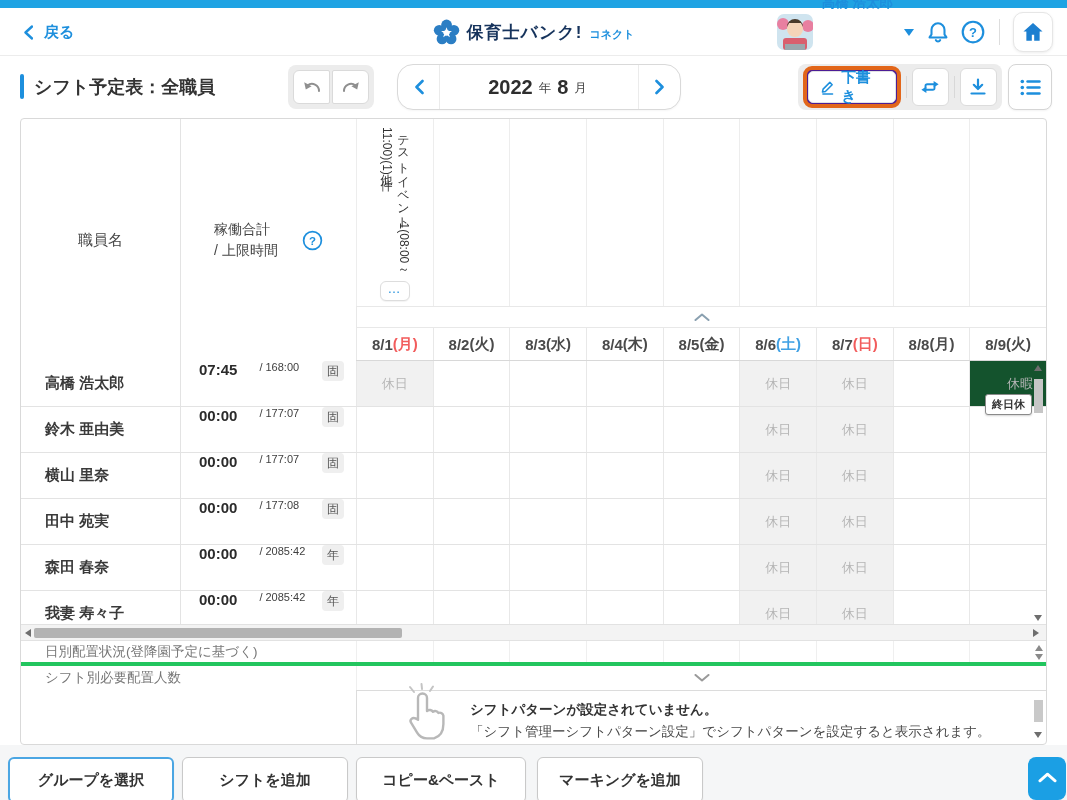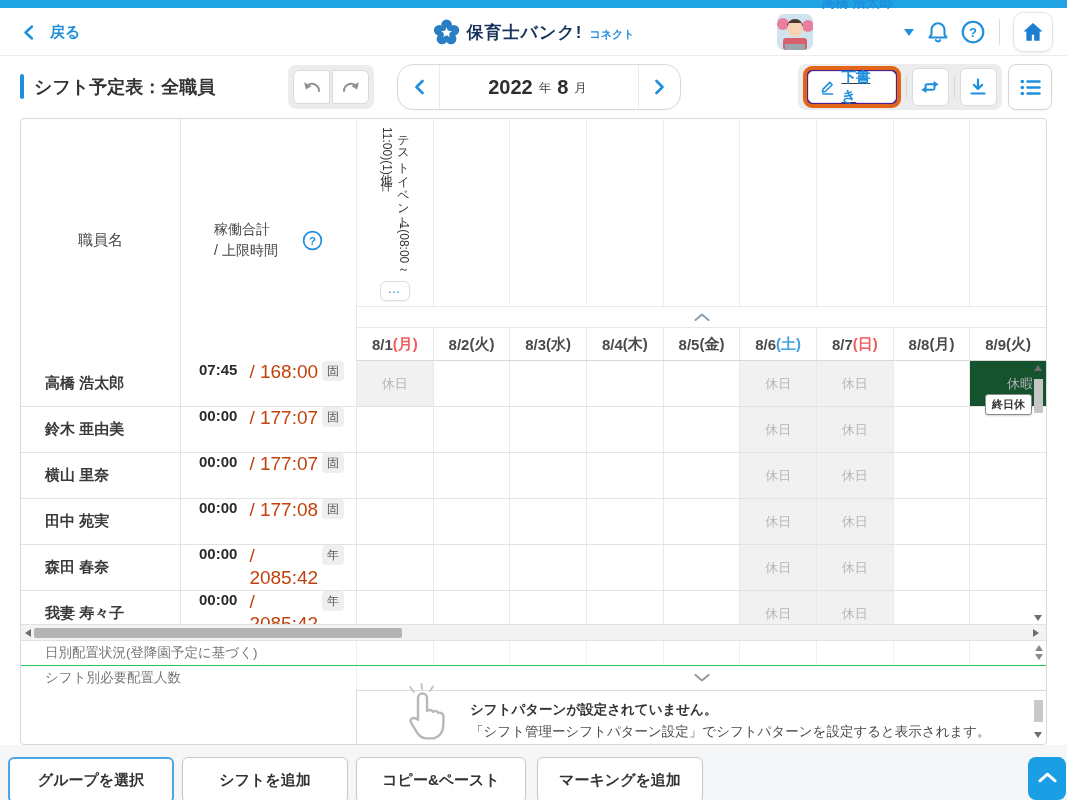--- a/index.html
+++ b/index.html
@@ -9,21 +9,21 @@
   *{box-sizing:border-box; margin:0; padding:0;}
   html,body{width:1067px;height:800px;}
   body{
     position:relative; overflow:hidden; background:#fff;
     font-family:"Liberation Sans","DejaVu Sans",sans-serif; color:var(--txt);
   }
   svg{display:block;}
   
   .topstrip{position:absolute;left:0;top:0;width:100%;height:8px;background:var(--topbar);}
   .appheader{position:absolute;left:0;top:8px;width:100%;height:48px;background:#fff;border-bottom:1px solid #ececec;}
-  .back-link{position:absolute;left:24px;top:0;height:48px;display:flex;align-items:center;gap:17px;color:var(--accent);font-size:15px;font-weight:600;cursor:pointer;}
+  .back-link{position:absolute;left:24px;top:0;height:48px;display:flex;align-items:center;gap:11px;color:var(--accent);font-size:15px;font-weight:600;cursor:pointer;}
   .logo{position:absolute;left:50%;top:0;height:48px;transform:translateX(-50%);display:flex;align-items:center;gap:7px;}
   .logo-main{font-size:17px;font-weight:700;color:#16335c;letter-spacing:1px;}
   .logo-sub{font-size:11px;font-weight:700;color:var(--accent);margin-top:4px;}
   .user-block{position:absolute;right:14px;top:0;height:48px;display:flex;align-items:center;gap:9px;}
   .avatar{width:36px;height:36px;border-radius:7px;overflow:hidden;flex:none;cursor:pointer;}
   .user-names{display:flex;flex-direction:column;line-height:1.25;cursor:pointer;}
   .user-name{font-size:13.5px;font-weight:700;color:var(--accent);}
   .user-org{font-size:11px;font-weight:600;color:var(--accent);margin-top:44px;}
   .caret-down{width:0;height:0;border-left:5px solid transparent;border-right:5px solid transparent;border-top:7px solid var(--accent);margin:0 2px;cursor:pointer;}
   .hdr-divider{width:1px;height:26px;background:#ddd;margin:0 4px;}
@@ -39,21 +39,21 @@
   .undo-btn:first-child{border-radius:6px 2px 2px 6px;}
   .undo-btn:last-child{border-radius:2px 6px 6px 2px;}
   .month-nav{position:absolute;left:397px;top:8px;width:284px;height:46px;background:#fff;border:1px solid #d9d9d9;border-radius:16px;display:flex;box-shadow:0 1px 2px rgba(0,0,0,.04);}
   .nav-btn{width:42px;display:flex;align-items:center;justify-content:center;cursor:pointer;}
   .nav-btn.prev{border-right:1px solid #ebebeb;}
   .nav-btn.next{border-left:1px solid #ebebeb;}
   .month-label{flex:1;display:flex;align-items:center;justify-content:center;gap:3px;}
   .month-num{font-size:20px;font-weight:700;color:#2e2e2e;}
   .month-unit{font-size:12.5px;color:#444;margin:3px 3px 0 3px;}
   .right-group{position:absolute;left:798px;top:8px;width:204px;height:46px;background:#ececec;border-radius:8px;display:flex;align-items:center;padding:0 5px;}
-  .draft-annot{border:4px solid var(--highlight);border-radius:9px;padding:1px;background:#4c1d95;text-decoration:underline;}
+  .draft-annot{border:4px solid var(--highlight);border-radius:9px;padding:1px;background:#4c1d95;}
   .draft-btn{height:32px;background:#fff;border:1px solid #e2e2e2;border-radius:5px;display:flex;align-items:center;gap:6px;padding:0 11px;cursor:pointer;}
   .draft-label{font-size:14.5px;font-weight:700;color:var(--accent);}
   .sq-btn{width:38px;height:38px;background:#fff;border:1px solid #dcdcdc;border-radius:6px;display:flex;align-items:center;justify-content:center;cursor:pointer;}
   .grp-div{width:1px;height:22px;background:#d8d8d8;margin:0 5px;}
   .list-btn{position:absolute;left:1008px;top:8px;width:44px;height:46px;background:#fff;border:1px solid #d5d5d5;border-radius:8px;display:flex;align-items:center;justify-content:center;box-shadow:0 1px 2px rgba(0,0,0,.05);cursor:pointer;}
   
   .shift-table{position:absolute;left:20px;top:118px;width:1027px;height:627px;background:#fff;border:1px solid #d9d9d9;border-radius:4px;overflow:hidden;}
   .fx-col1{position:absolute;left:0;top:0;width:160px;height:242px;border-right:1px solid #e3e3e3;display:flex;align-items:center;justify-content:center;font-size:15px;font-weight:500;color:#444;}
   .fx-col2{position:absolute;left:160px;top:0;width:175px;height:242px;display:flex;align-items:center;justify-content:center;gap:24px;}
   .fx-col2-lines{font-size:14px;color:#444;line-height:21px;font-weight:500;}
@@ -63,39 +63,39 @@
   .event-vtext{writing-mode:vertical-rl;text-orientation:mixed;height:150px;margin-top:8px;font-size:12px;line-height:17px;color:#333;}
   .more-btn{width:30px;height:20px;margin-top:4px;background:#fff;border:1px solid #ddd;border-radius:6px;color:var(--accent);font-size:13px;line-height:14px;text-align:center;letter-spacing:1px;cursor:pointer;box-shadow:0 1px 1px rgba(0,0,0,.05);}
   .collapse-row{position:absolute;left:335px;right:0;top:187px;height:22px;border-top:1px solid var(--cellline);border-bottom:1px solid var(--cellline);border-left:1px solid var(--cellline);display:flex;align-items:center;justify-content:center;cursor:pointer;}
   .date-row{position:absolute;left:335px;right:0;top:209px;height:33px;display:grid;grid-template-columns:repeat(9,1fr);border-bottom:1px solid #d8d8d8;}
   .date-cell{border-left:1px solid var(--cellline);display:flex;align-items:center;justify-content:center;font-size:15px;font-weight:600;color:#4a4a4a;}
   .staff-rows{position:absolute;left:0;top:242px;right:0;height:263px;overflow:hidden;}
   .staff-row{position:relative;height:46px;border-bottom:1px solid #e3e3e3;}
   .name-cell{position:absolute;left:0;top:0;width:160px;height:100%;border-right:1px solid #e3e3e3;display:flex;align-items:center;padding-left:24px;font-size:15px;font-weight:600;color:#3a3a3a;}
   .hours-cell{position:absolute;left:160px;top:0;width:175px;height:100%;display:flex;align-items:flex-start;padding-left:18px;}
   .worked{font-size:15px;font-weight:700;color:#2b2b2b;}
-  .limit{font-size:19px;color:#c2410c;margin-left:12px;}
+  .limit{font-size:11px;color:#404040;margin-left:22px;}
   .badge{margin-left:auto;margin-right:12px;min-width:22px;height:20px;background:#efefef;border-radius:4px;display:flex;align-items:center;justify-content:center;font-size:12px;color:#555;}
   .row-grid{position:absolute;left:335px;right:0;top:0;height:100%;display:grid;grid-template-columns:repeat(9,1fr);}
   .shift-cell{border-left:1px solid var(--cellline);display:flex;align-items:center;justify-content:center;font-size:13px;color:#b5b5b5;cursor:pointer;}
   .shift-cell.holiday{background:#f1f1f1;}
   .shift-cell.vacation{background:#14532d;justify-content:flex-end;padding-right:13px;}
   .tooltip{position:absolute;left:964px;top:275px;z-index:6;background:#fff;border:1px solid #8a8a8a;border-radius:3px;padding:2px 6px;font-size:11px;font-weight:600;color:#333;box-shadow:0 1px 2px rgba(0,0,0,.18);}
   
   .hscroll{position:absolute;left:0;top:505px;right:0;height:17px;background:#f3f3f3;border-top:1px solid #e2e2e2;border-bottom:1px solid #e2e2e2;}
   .hthumb{position:absolute;left:13px;top:3px;width:368px;height:10px;background:#b3b3b3;border-radius:2px;cursor:pointer;}
   .tri{width:0;height:0;position:absolute;cursor:pointer;}
   .tri-left{left:4px;top:4px;border-top:4px solid transparent;border-bottom:4px solid transparent;border-right:6px solid #6e6e6e;}
   .tri-right{right:7px;top:4px;border-top:4px solid transparent;border-bottom:4px solid transparent;border-left:6px solid #6e6e6e;}
   .vscroll{position:absolute;right:1px;top:246px;width:13px;height:256px;z-index:5;}
   .tri-up{left:2px;top:0;border-left:4px solid transparent;border-right:4px solid transparent;border-bottom:6px solid #6e6e6e;}
   .tri-dn{left:2px;bottom:0;border-left:4px solid transparent;border-right:4px solid transparent;border-top:6px solid #6e6e6e;}
   .vthumb{position:absolute;left:2px;top:14px;width:9px;height:34px;background:#c6c6c6;cursor:pointer;}
   
-  .summary1{position:absolute;left:0;top:522px;right:0;height:25px;border-bottom:1px solid #22c55e;}
+  .summary1{position:absolute;left:0;top:522px;right:0;height:25px;border-bottom:4px solid #22c55e;}
   .summary-label{position:absolute;left:24px;top:0;height:100%;display:flex;align-items:center;font-size:13.5px;color:#777;}
   .s1-grid{position:absolute;left:335px;right:0;top:0;height:100%;display:grid;grid-template-columns:repeat(9,1fr);}
   .s1-cell{border-left:1px solid #efefef;}
   .minarrows{position:absolute;right:3px;top:4px;display:flex;flex-direction:column;gap:3px;}
   .minarrows .up{width:0;height:0;border-left:4px solid transparent;border-right:4px solid transparent;border-bottom:6px solid #8a8a8a;}
   .minarrows .dn{width:0;height:0;border-left:4px solid transparent;border-right:4px solid transparent;border-top:6px solid #8a8a8a;}
   .summary2{position:absolute;left:0;top:547px;right:0;height:24px;}
   .s2-date{position:absolute;left:335px;right:0;top:0;height:100%;border-left:1px solid #efefef;display:flex;align-items:center;justify-content:center;cursor:pointer;}
   .message-row{position:absolute;left:0;top:571px;right:0;bottom:0;}
   .message-cell{position:absolute;left:335px;right:0;top:0;bottom:0;border-top:1px solid #dcdcdc;border-left:1px solid #dcdcdc;padding:9px 30px 0 113px;}

